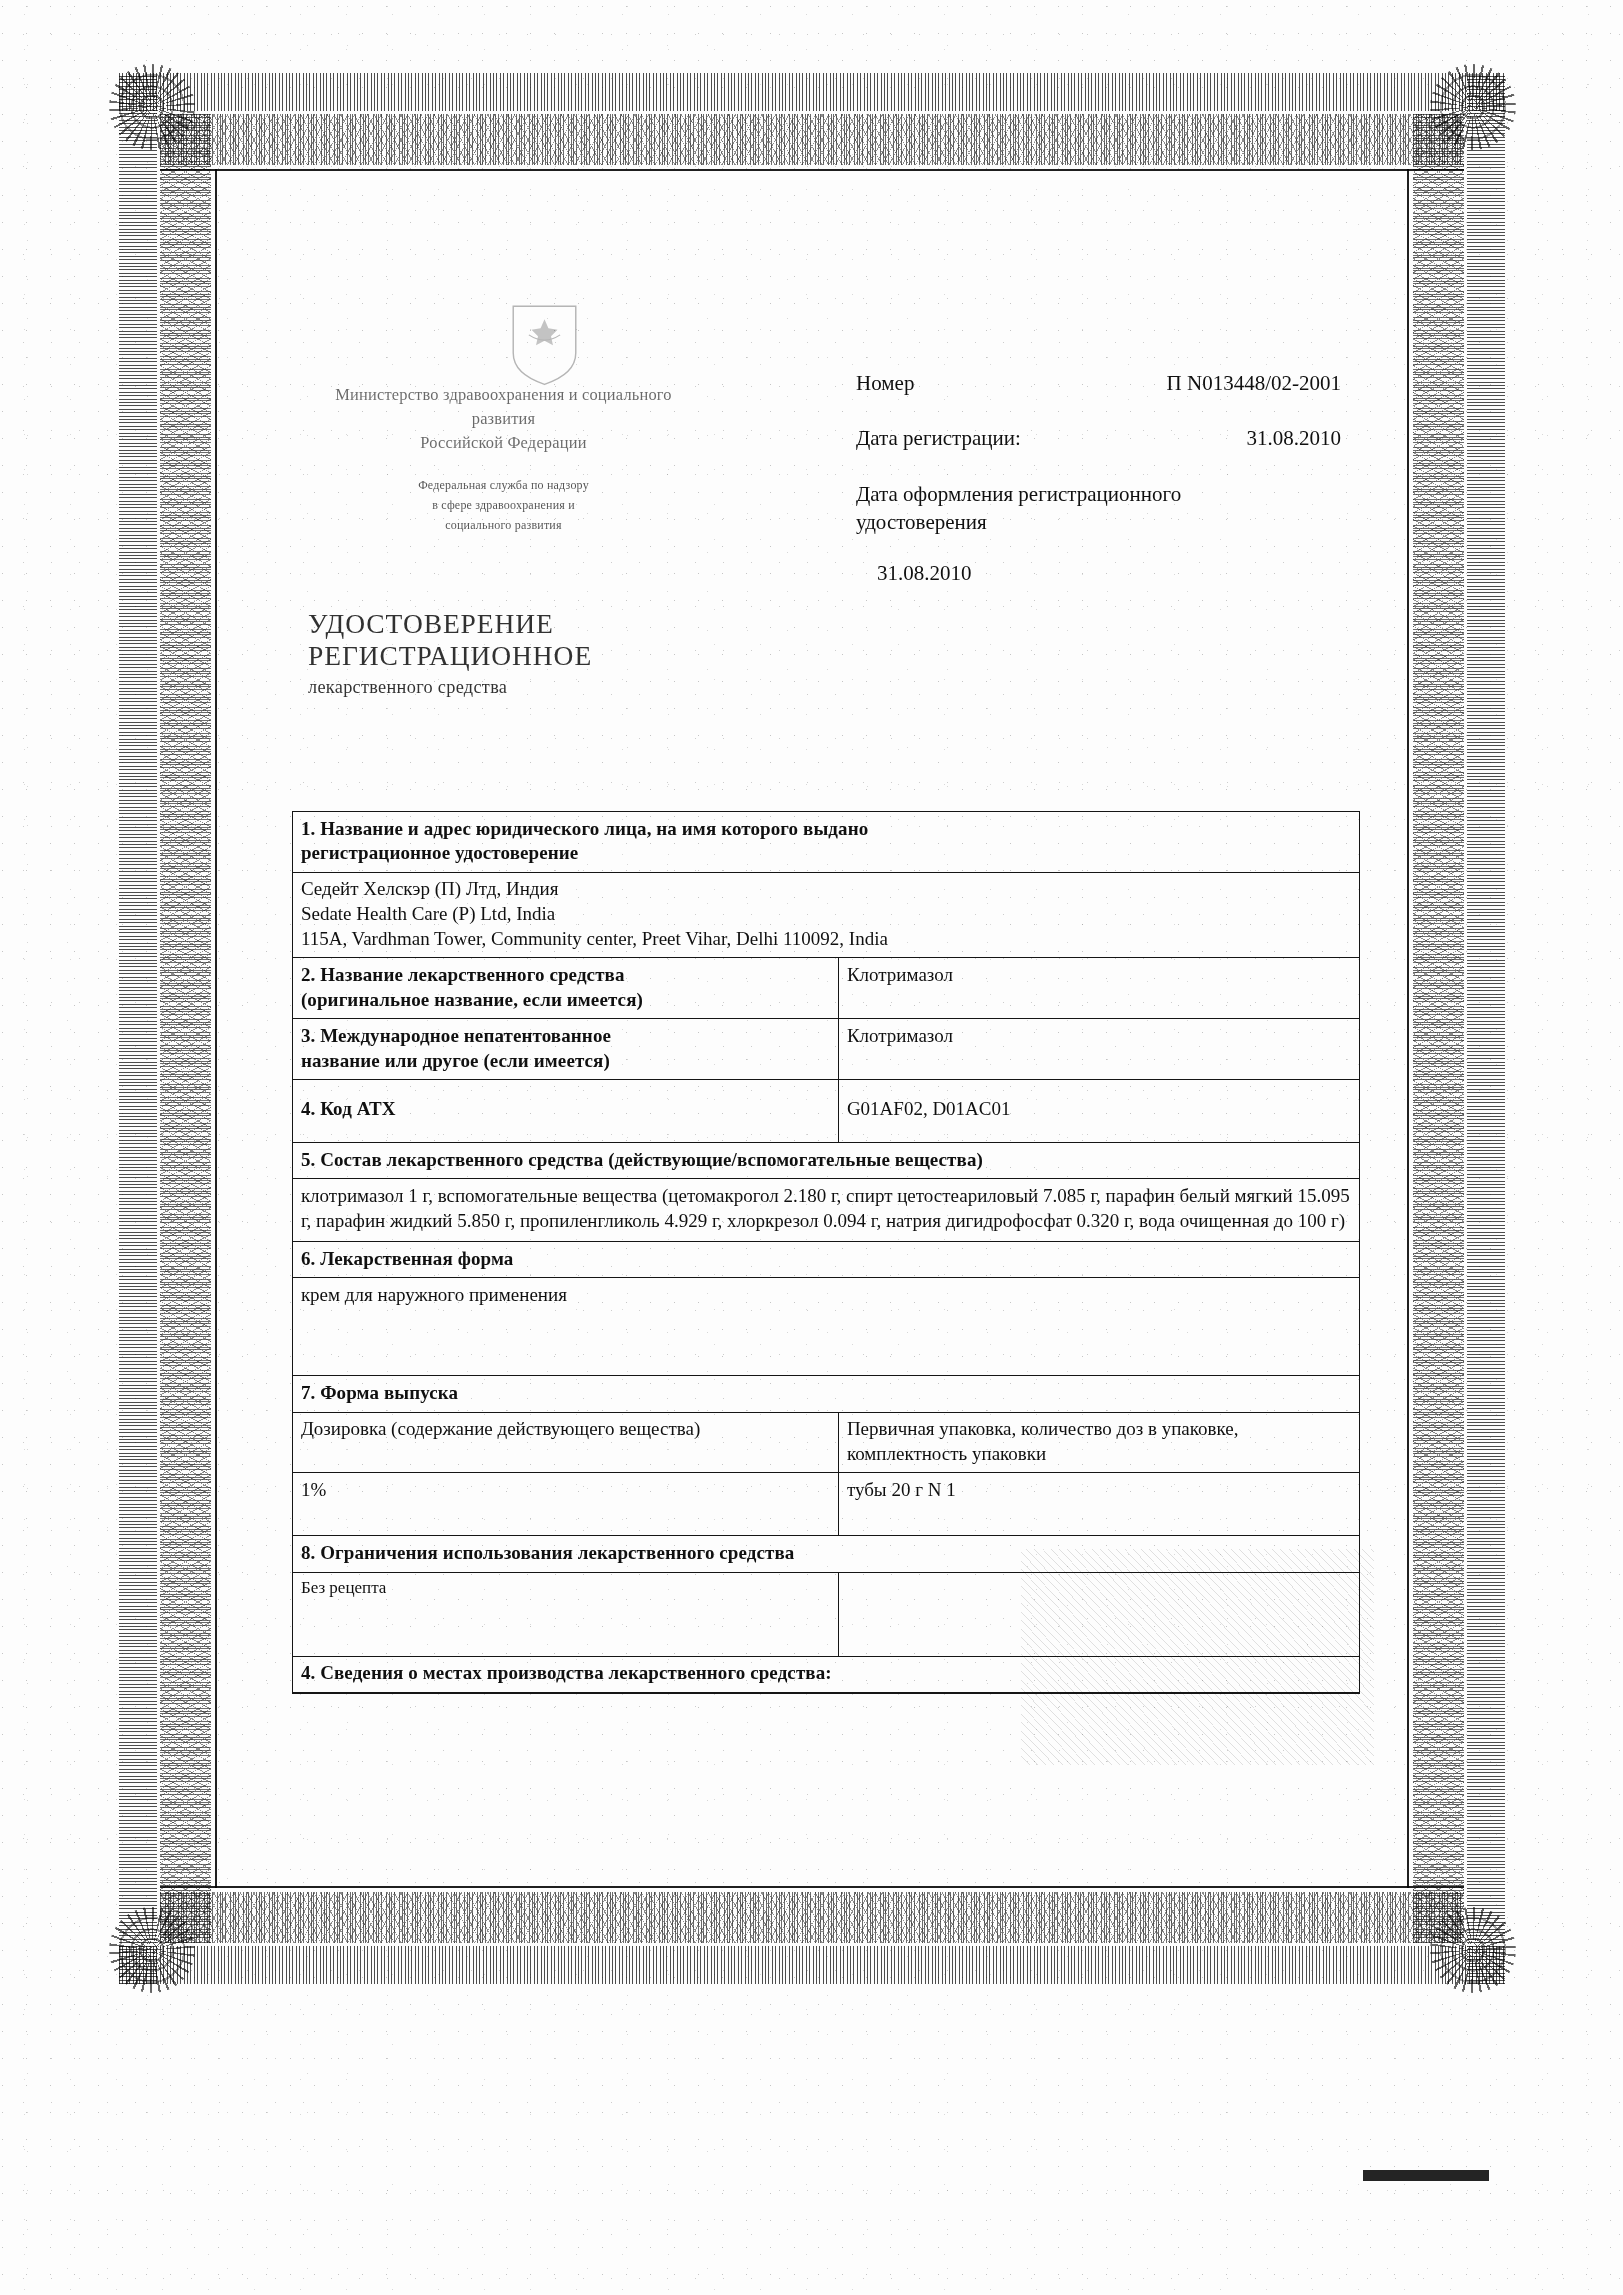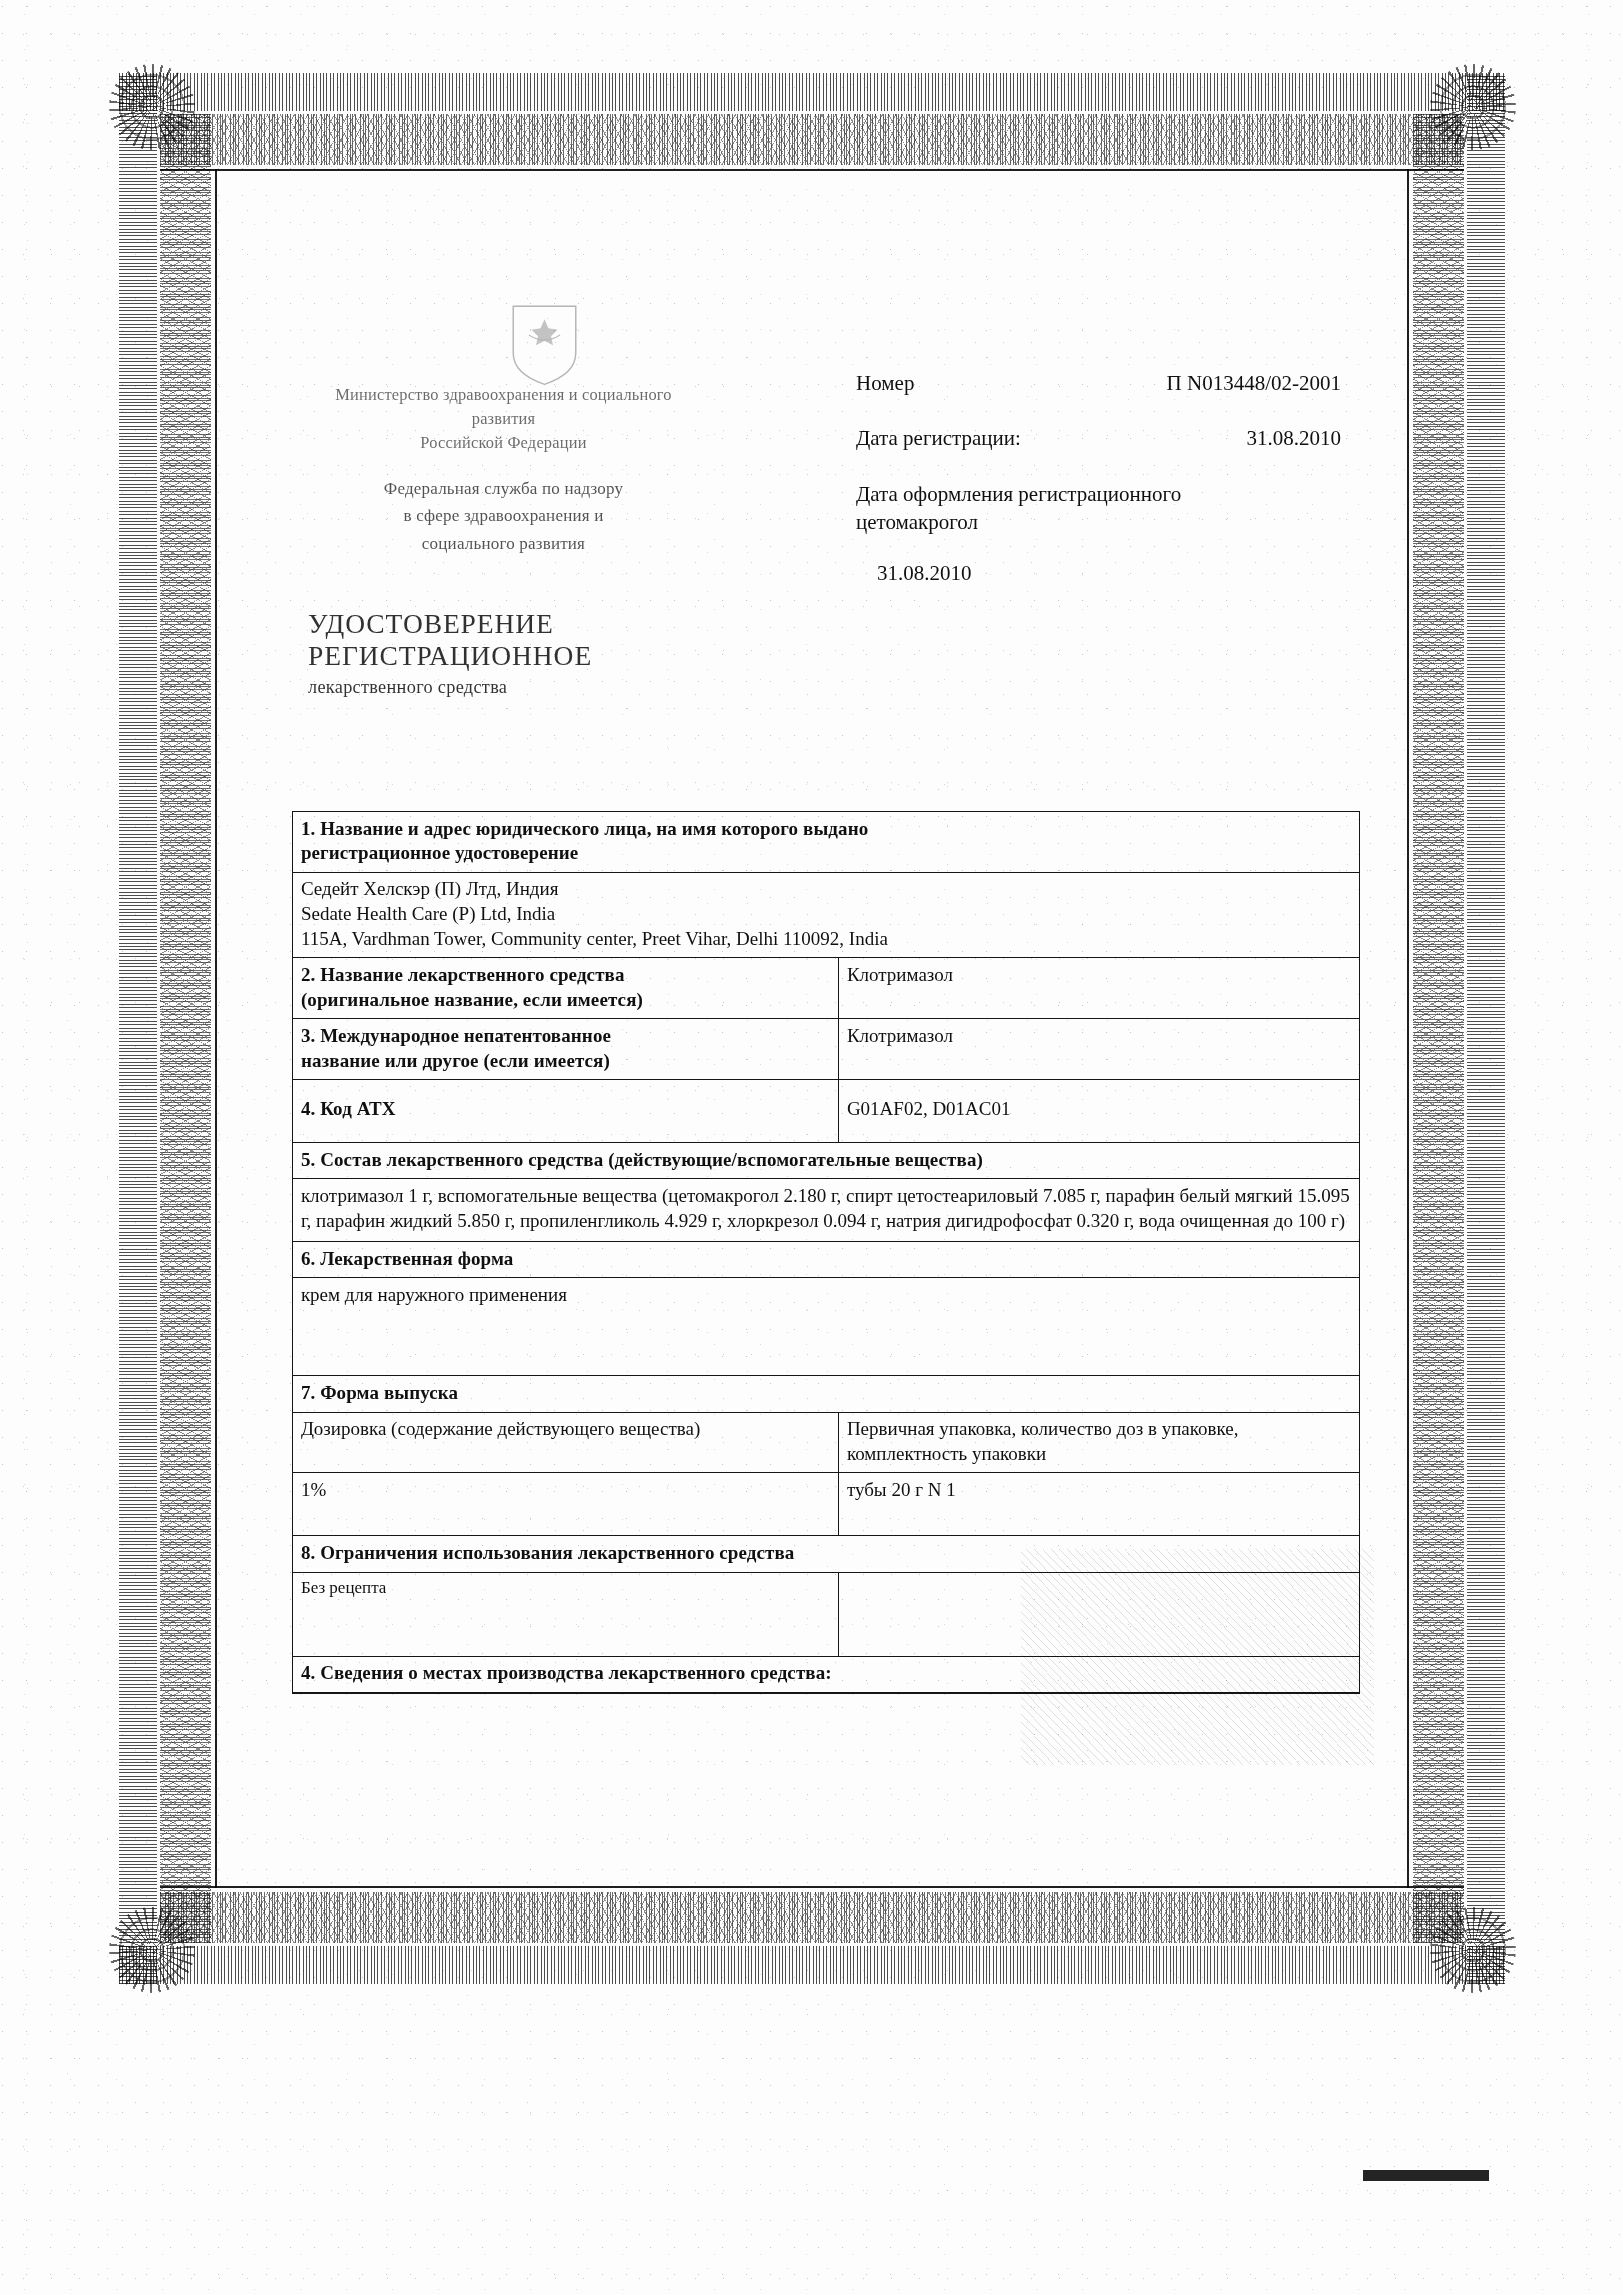--- a/index.html
+++ b/index.html
@@ -75,21 +75,21 @@
 
   .emblem{
     position:absolute;left:505px;top:257px;width:79px;height:86px;opacity:.30;
   }
 
   .org-block{
     position:absolute;left:255px;top:339px;width:497px;
     text-align:center;line-height:1.46;
   }
   .org-line{font-size:16.4px;letter-spacing:0.2px;opacity:.62;}
-  .org-line.b{margin-top:22px;font-size:17px;opacity:.72;}
+  .org-line.b{margin-top:22px;font-size:12px;opacity:.72;}
 
   .title-block{position:absolute;left:308px;top:564px;width:497px;opacity:.86;}
   .title-1{font-size:27.5px;letter-spacing:0.9px;line-height:1.16;}
   .title-2{font-size:18.3px;letter-spacing:0.3px;margin-top:5.2px;}
 
   .meta{position:absolute;left:856px;top:327px;width:524px;}
   .meta-row{display:flex;align-items:center;margin-bottom:30px;font-size:21px;}
   .meta-lbl{white-space:nowrap;}
   .meta-val{margin-left:auto;padding-right:39px;white-space:nowrap;}
   .meta-stack{font-size:21px;line-height:1.32;}
@@ -182,21 +182,21 @@
     <div class="meta-row">
       <span class="meta-lbl">Номер</span>
       <span class="meta-val">П N013448/02-2001</span>
     </div>
     <div class="meta-row">
       <span class="meta-lbl">Дата регистрации:</span>
       <span class="meta-val">31.08.2010</span>
     </div>
     <div class="meta-stack">
       <div>Дата оформления регистрационного</div>
-      <div>цетомакрогол</div>
+      <div>удостоверения</div>
     </div>
     <div class="meta-date-alone">31.08.2010</div>
   </div>
 
   <table class="reg">
     <colgroup>
         <col class="c-left">
         <col class="c-right">
       </colgroup>
     <tbody>

